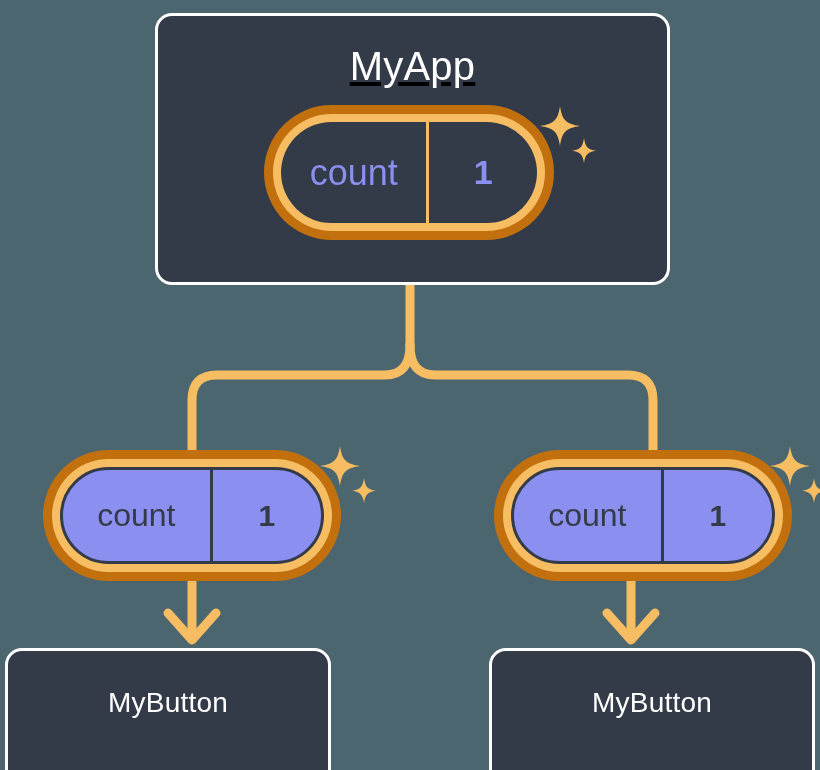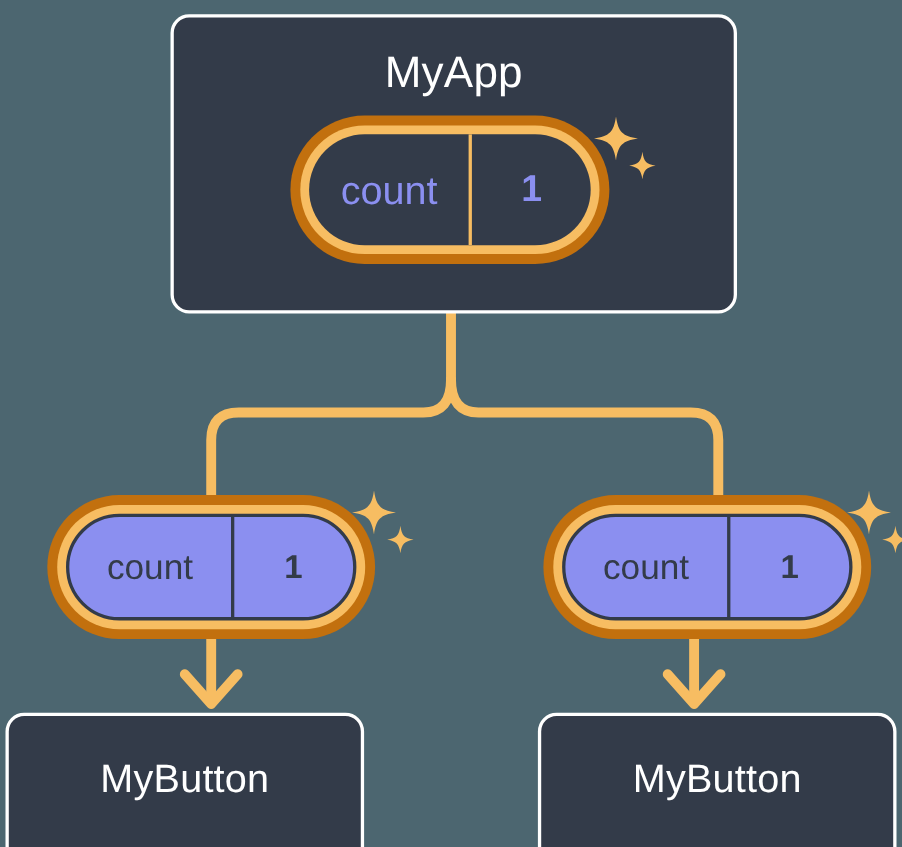--- a/index.html
+++ b/index.html
@@ -40,36 +40,37 @@
     font-weight: 400;
     letter-spacing: 0.2px;
     white-space: nowrap;
   }
 
   #app-card {
     left: 155px;
     top: 13px;
     width: 515px;
     height: 272px;
+    text-decoration: underline;
   }
   #app-card .comp-title {
     margin-top: 28px;
     font-size: 40px;
   }
 
   .btn-card {
     top: 648px;
     width: 326px;
     height: 140px;
   }
   #btn-card-left  { left: 5px; }
   #btn-card-right { left: 489px; }
   .btn-card .comp-title {
     margin-top: 36px;
-    font-size: 36px;
+    font-size: 28px;
   }
 
   
   .pill-wrap {
     position: absolute;
   }
   .pill {
     position: relative;
     box-sizing: border-box;
     border-radius: 999px;

